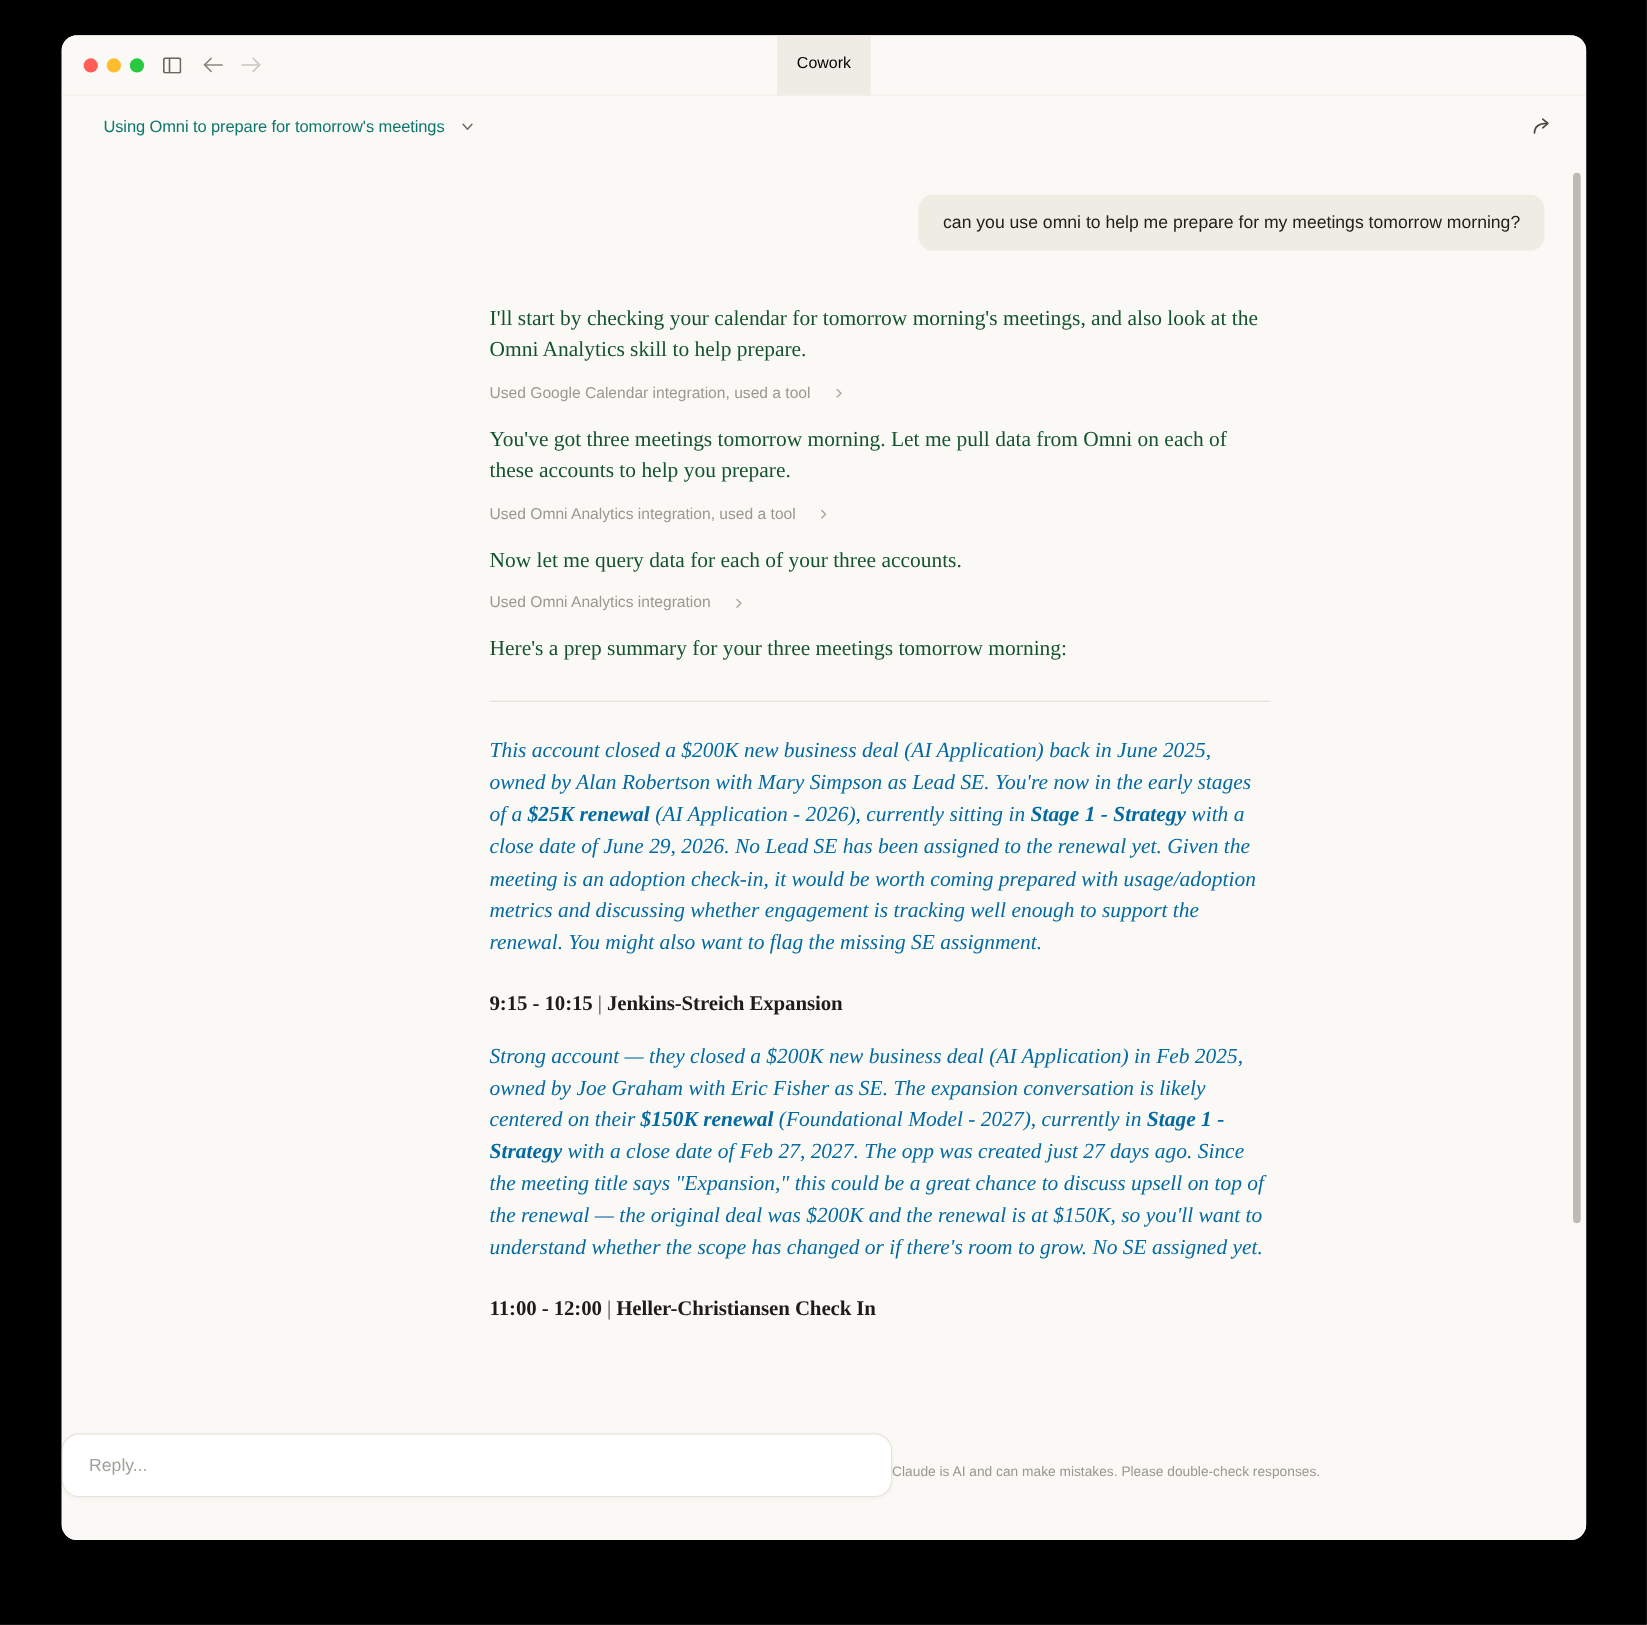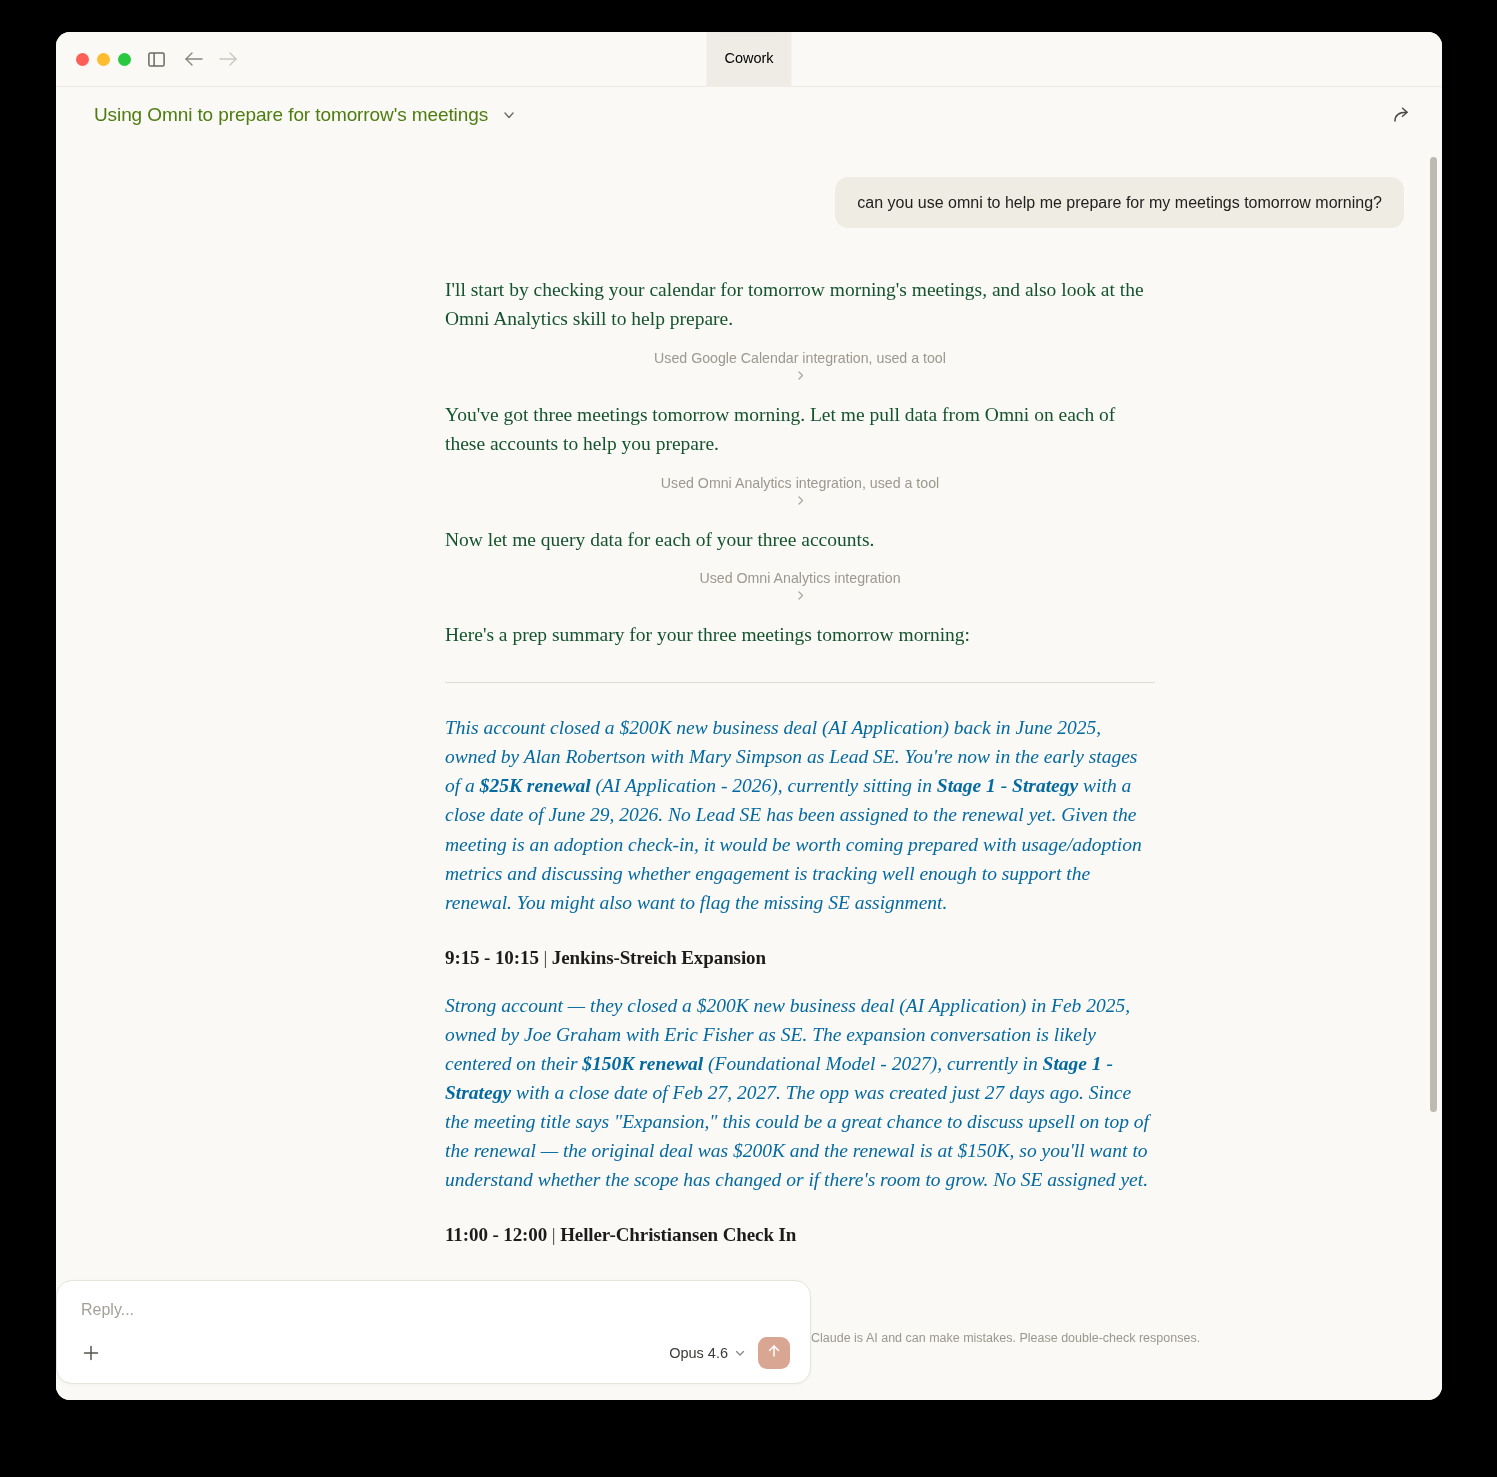--- a/index.html
+++ b/index.html
@@ -83,22 +83,22 @@
   .convo-header {
     flex: 0 0 56px;
     height: 56px;
     display: flex;
     align-items: center;
     padding: 0 28px 0 38px;
     background: #faf9f5;
     position: relative;
   }
   .convo-title {
-    font-size: 19px;
-    color: #4d7c0f;
+    font-size: 15px;
+    color: #0f766e;
     letter-spacing: -0.1px;
   }
   .chev {
     margin-left: 14px;
     color: #6e6b63;
     display: flex; align-items: center;
   }
   .share-btn {
     margin-left: auto;
     color: #4a4842;
@@ -149,22 +149,21 @@
   .msg.first { margin-top: 48px; }
   .msg.spaced { margin-top: 20px; }
 
   .tooluse {
     font-family: "Liberation Sans", sans-serif;
     font-size: 14.2px;
     color: #9b988f;
     margin-top: 16px;
     display: flex;
     align-items: center;
-    gap: 4px;
-    flex-direction: column;
+    gap: 20px;
   }
   .tooluse .tchev { display:flex; align-items:center; color:#aaa79e; }
 
   .divider {
     height: 1px;
     background: #e0ded6;
     margin: 32px 0 30px 0;
   }
 
   .sec-head {
@@ -380,43 +379,17 @@
 
       </div>
     </div>
 
     <div class="scrollbar"></div>
   </div>
 
   <div class="composer-wrap">
     <div class="composer">
       <div class="composer-input">Reply...</div>
-      <div class="composer-bottom">
-        <div class="plus-btn">
-          <svg width="18" height="18" viewBox="0 0 18 18" fill="none" stroke="currentColor" stroke-width="1.5" stroke-linecap="round">
-            <line x1="9" y1="2.5" x2="9" y2="15.5"></line>
-            <line x1="2.5" y1="9" x2="15.5" y2="9"></line>
-          </svg>
-        </div>
-        <div class="composer-right">
-          <div class="model-pill">
-            <span>Opus 4.6</span>
-            <span class="mchev">
-              <svg width="12" height="12" viewBox="0 0 12 12" fill="none" stroke="currentColor" stroke-width="1.3" stroke-linecap="round" stroke-linejoin="round">
-                <polyline points="2.5,4.5 6,8 9.5,4.5"></polyline>
-              </svg>
-            </span>
-          </div>
-          <div class="send-btn">
-            <span>
-              <svg width="16" height="16" viewBox="0 0 16 16" fill="none" stroke="currentColor" stroke-width="1.5" stroke-linecap="round" stroke-linejoin="round">
-                <line x1="8" y1="13" x2="8" y2="3"></line>
-                <polyline points="3.5,7.5 8,3 12.5,7.5"></polyline>
-              </svg>
-            </span>
-          </div>
-        </div>
-      </div>
     </div>
     <div class="disclaimer">Claude is AI and can make mistakes. Please double-check responses.</div>
   </div>
 
 </div>
 
 </body></html>

